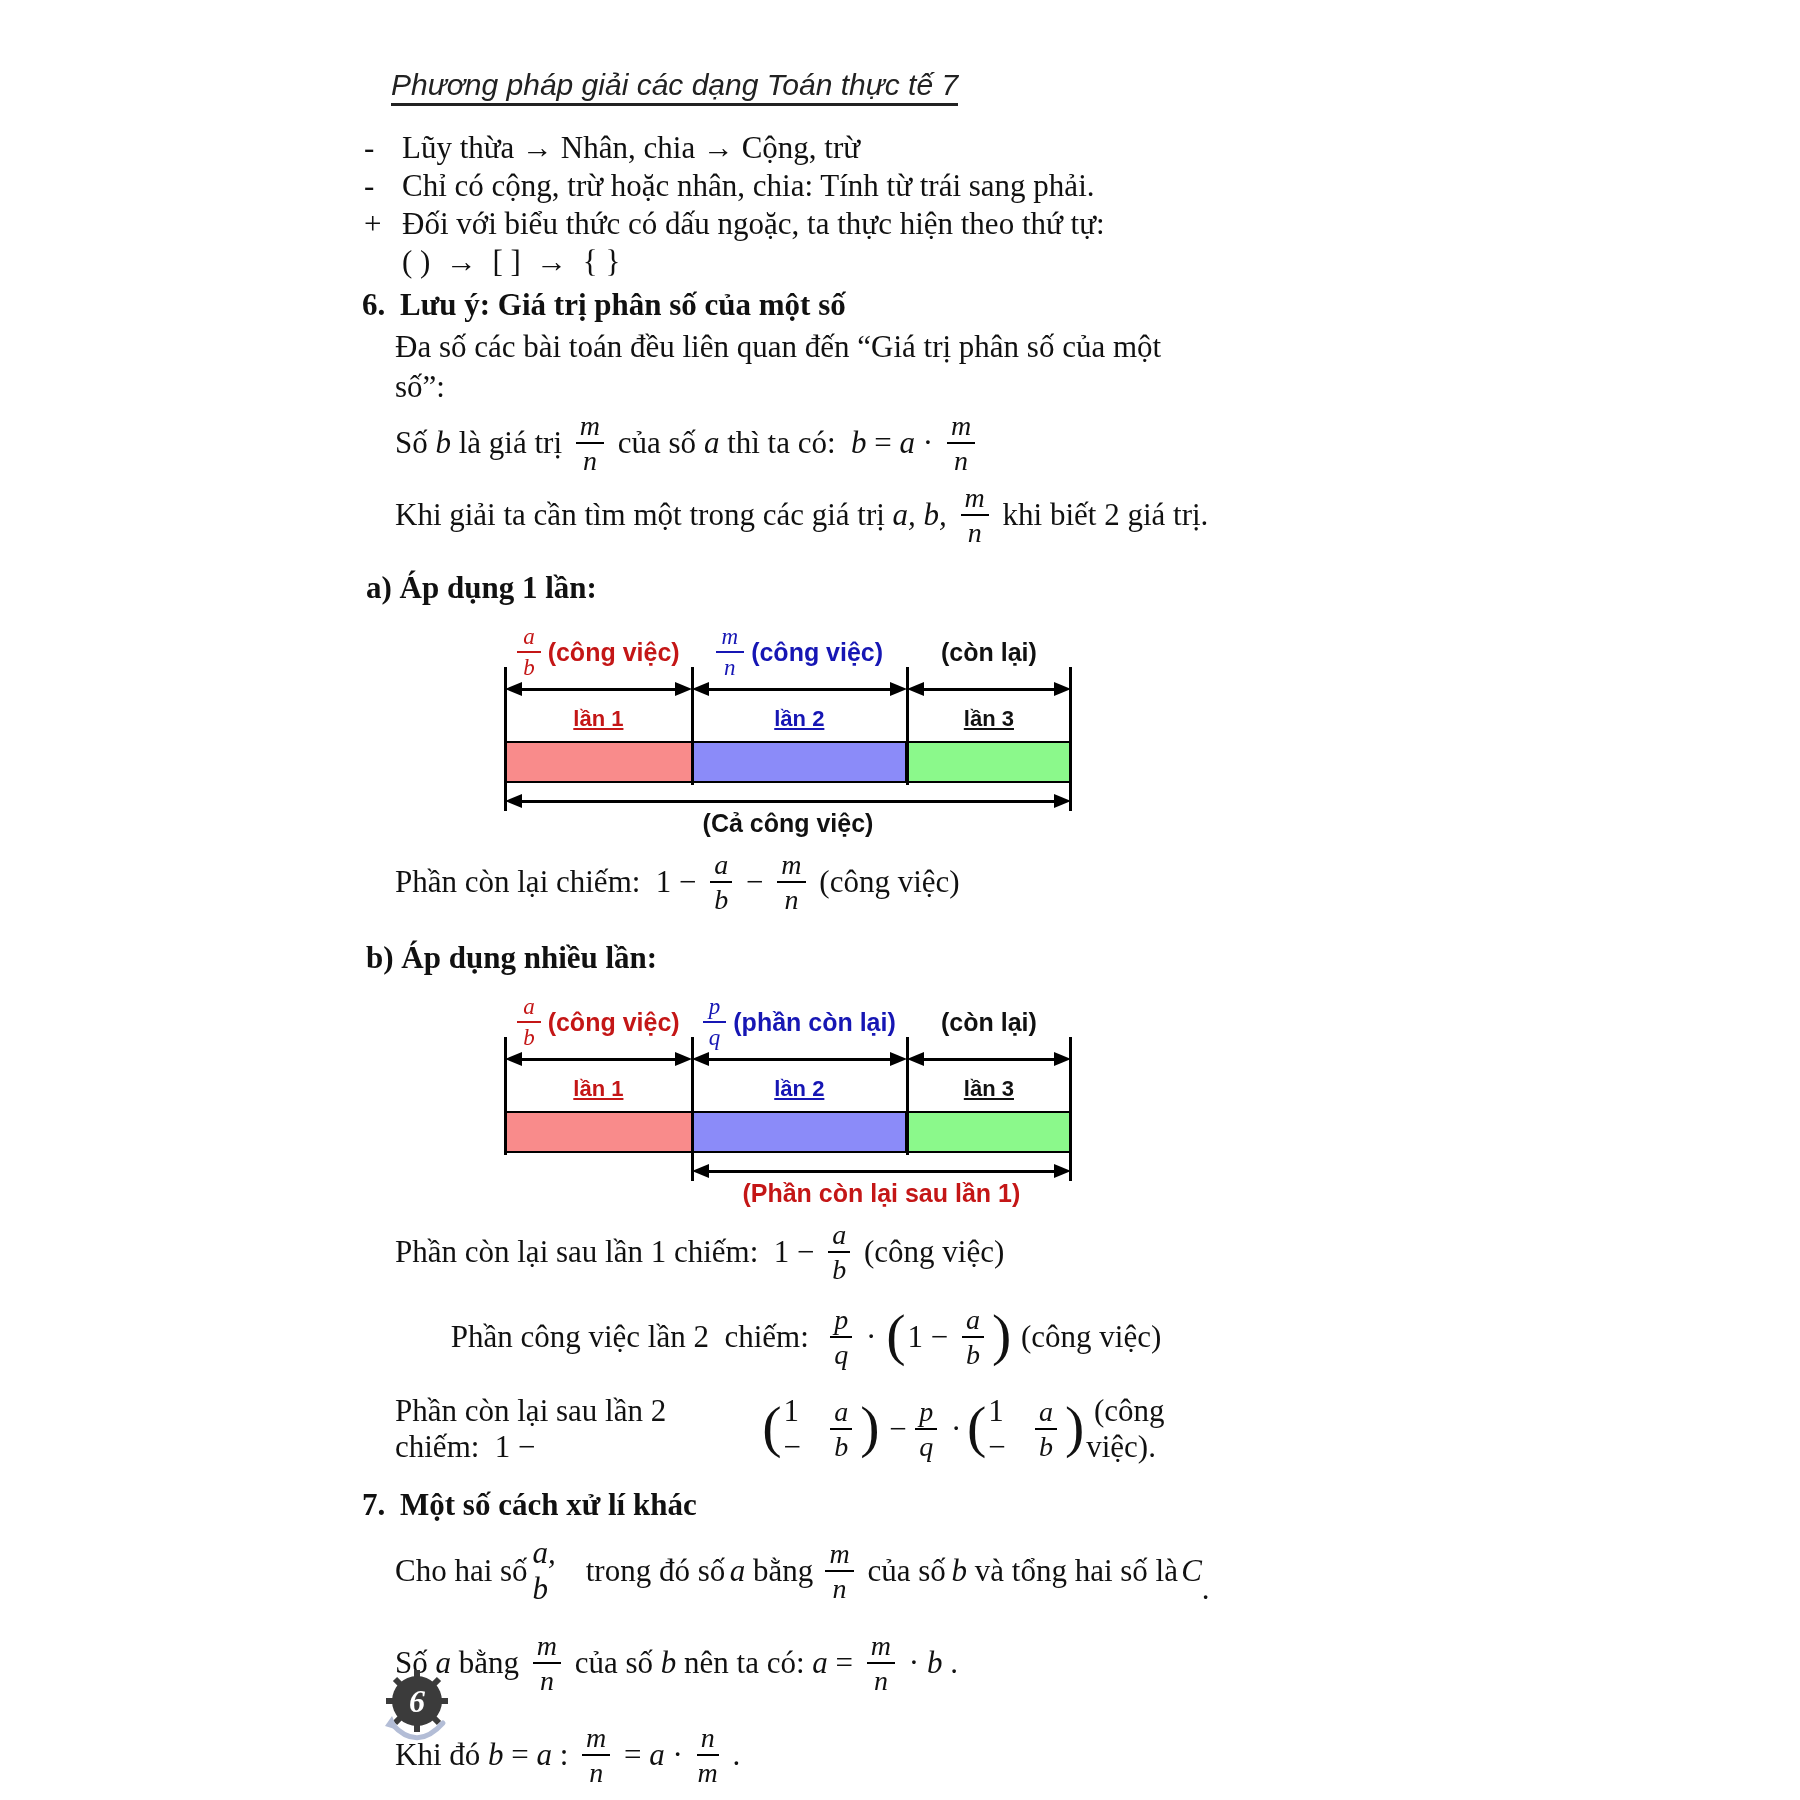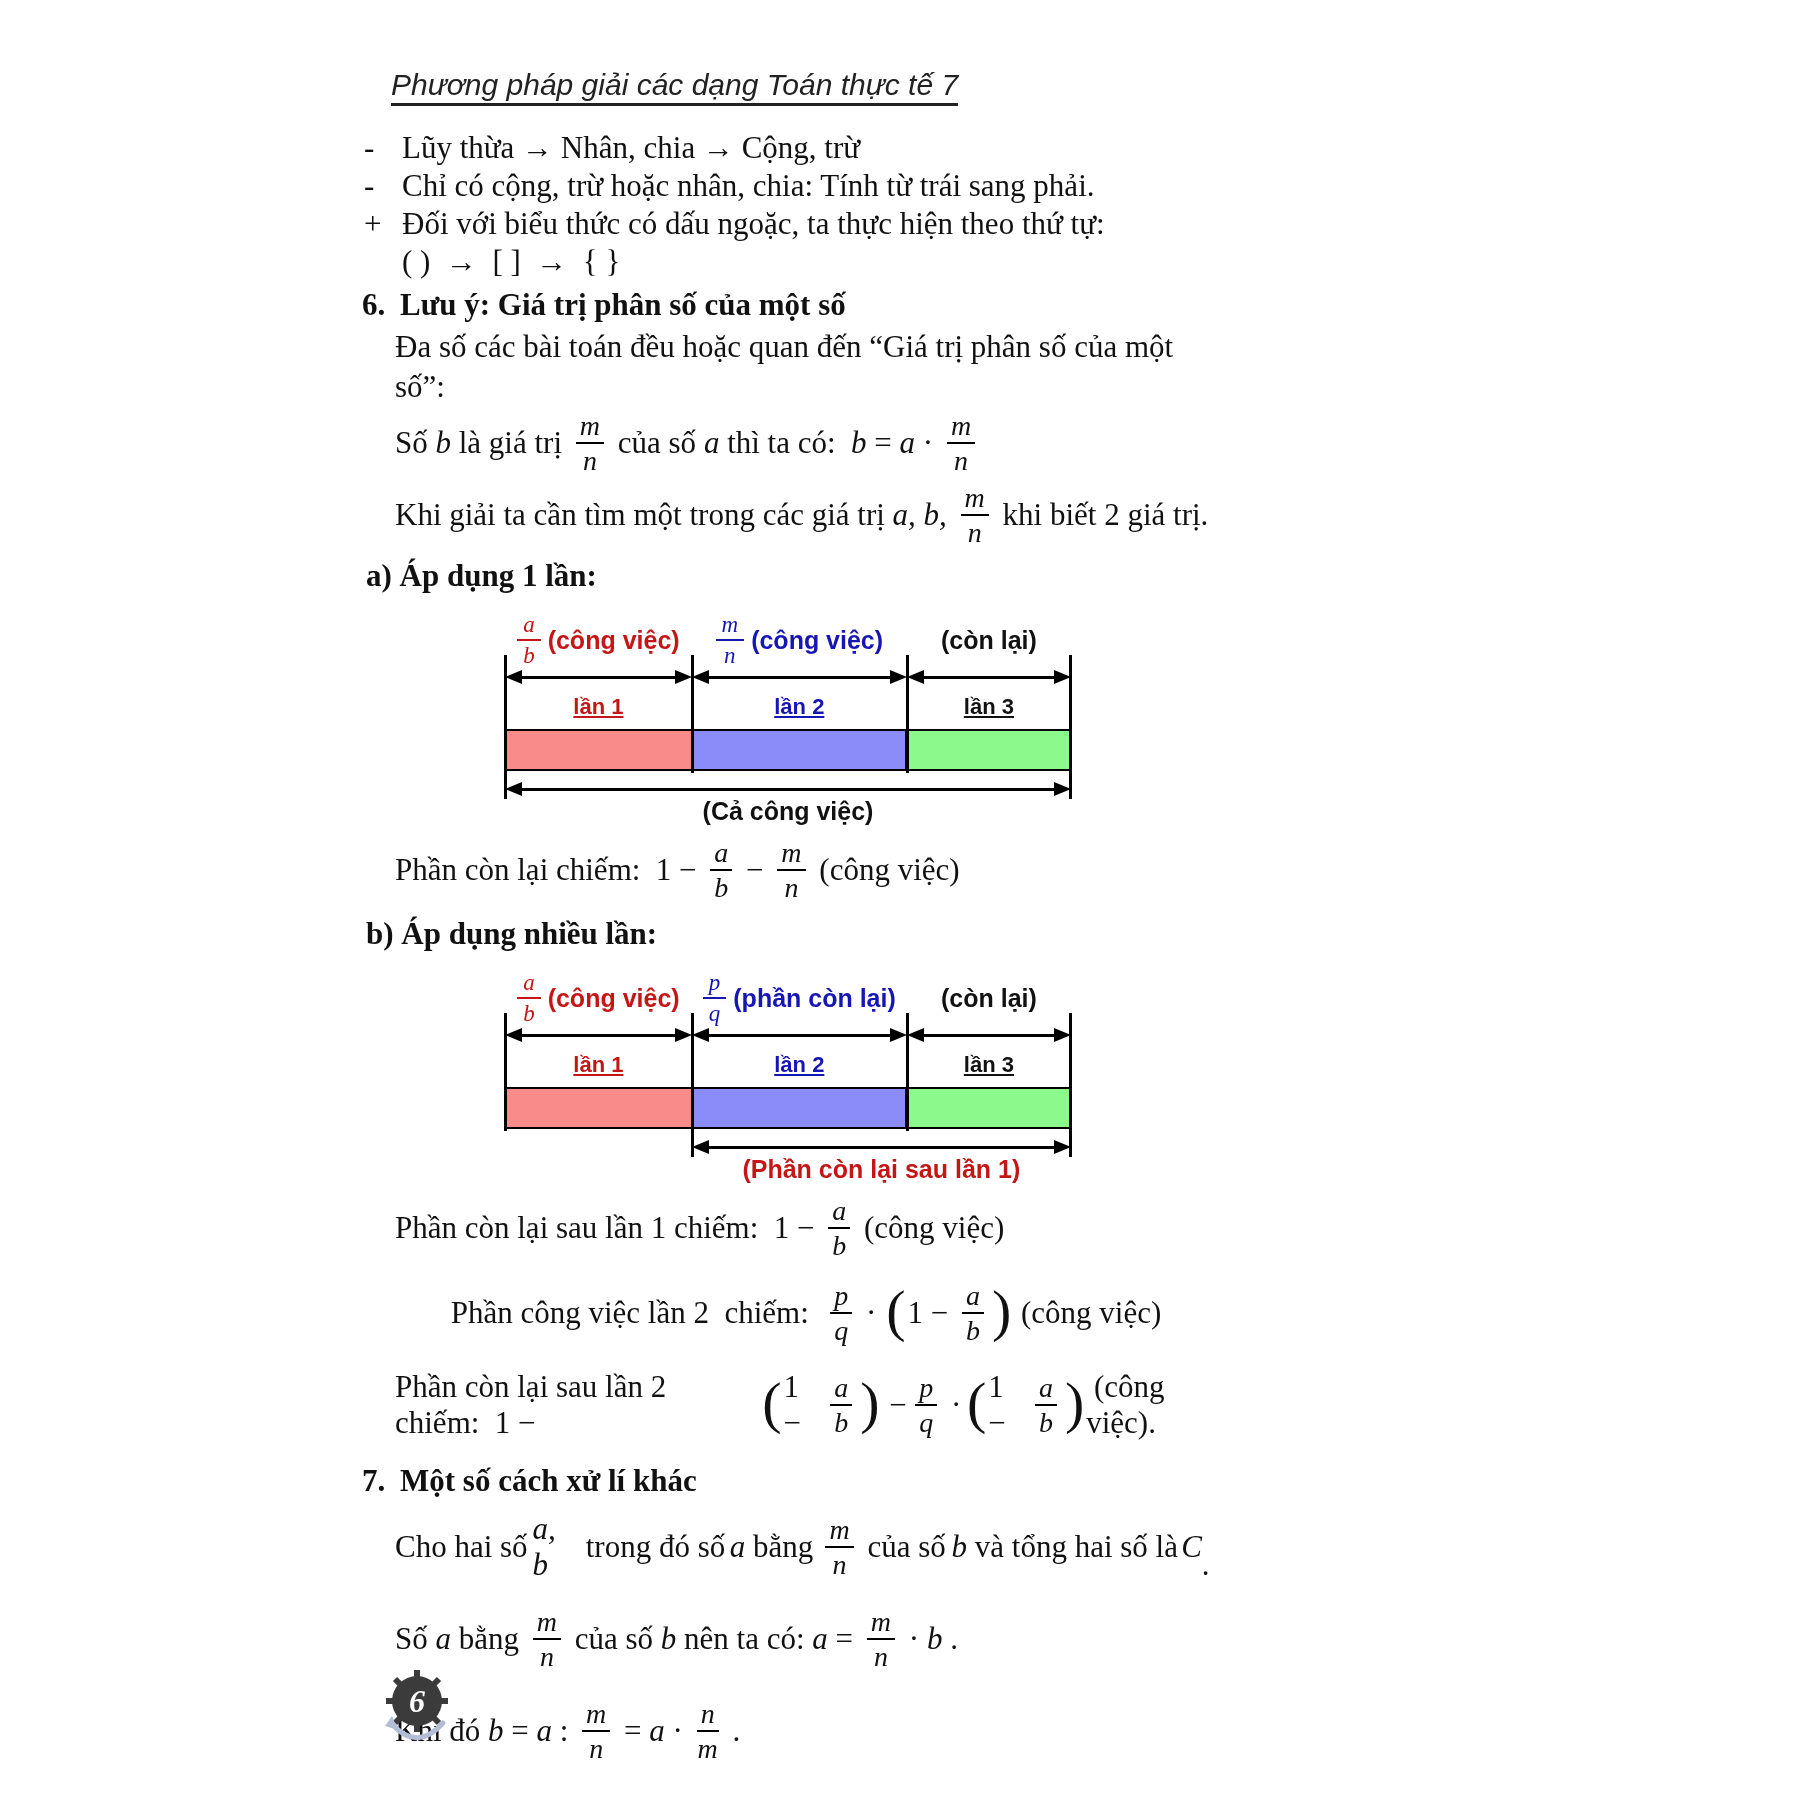--- a/index.html
+++ b/index.html
@@ -27,21 +27,21 @@
   .para{padding-left:38px;font-size:31px;line-height:40px;margin-top:2px;}
 
   
   .mline{display:flex;align-items:center;padding-left:38px;font-size:31px;min-height:72px;}
   .frac{display:inline-flex;flex-direction:column;align-items:center;
         font-style:italic;line-height:1.05;font-size:28px;margin:0 6px;}
   .frac .num{padding:0 4px 2px;border-bottom:2px solid #000;}
   .frac .den{padding-top:2px;}
   .bigp{font-size:58px;line-height:0;font-weight:400;margin:0 2px;position:relative;top:-2px;}
 
-  .subh{font-weight:bold;font-size:31px;line-height:42px;padding-left:9px;margin-top:4px;}
+  .subh{font-weight:bold;font-size:31px;line-height:42px;padding-left:9px;margin-top:16px;}
 
   
   .diagram{position:relative;width:566px;margin:14px 0 4px 148px;
            font-family:"Liberation Sans", sans-serif;}
   .diag-cols{display:flex;}
   .dseg{display:flex;flex-direction:column;}
   .w1{width:33%;} .w2{width:38%;} .w3{width:29%;}
   .dlabel{height:58px;display:flex;align-items:center;justify-content:center;gap:7px;
           font-weight:bold;font-size:25px;}
   .dfrac{display:inline-flex;flex-direction:column;align-items:center;
@@ -100,21 +100,21 @@
       <span class="mk"></span>
       <span><span class="tk">( )  →  [ ]  →  { }</span></span>
     </div>
   </div>
 
   <div class="sech">
     <span class="mk">6.</span>
     <span>Lưu ý: Giá trị phân số của một số</span>
   </div>
 
-  <div class="para"><span class="tk">Đa số các bài toán đều hoặc quan đến “</span><span class="tk-b">Giá trị phân số của một số</span><span class="tk">”:</span></div>
+  <div class="para"><span class="tk">Đa số các bài toán đều liên quan đến “</span><span class="tk-b">Giá trị phân số của một số</span><span class="tk">”:</span></div>
 
   <div class="mline">
       <span class="tk">Số </span>
       <span class="tk-i">b</span>
       <span class="tk"> là giá trị </span>
       <span class="frac">
         <span class="num">m</span>
         <span class="den">n</span>
       </span>
       <span class="tk"> của số </span>

